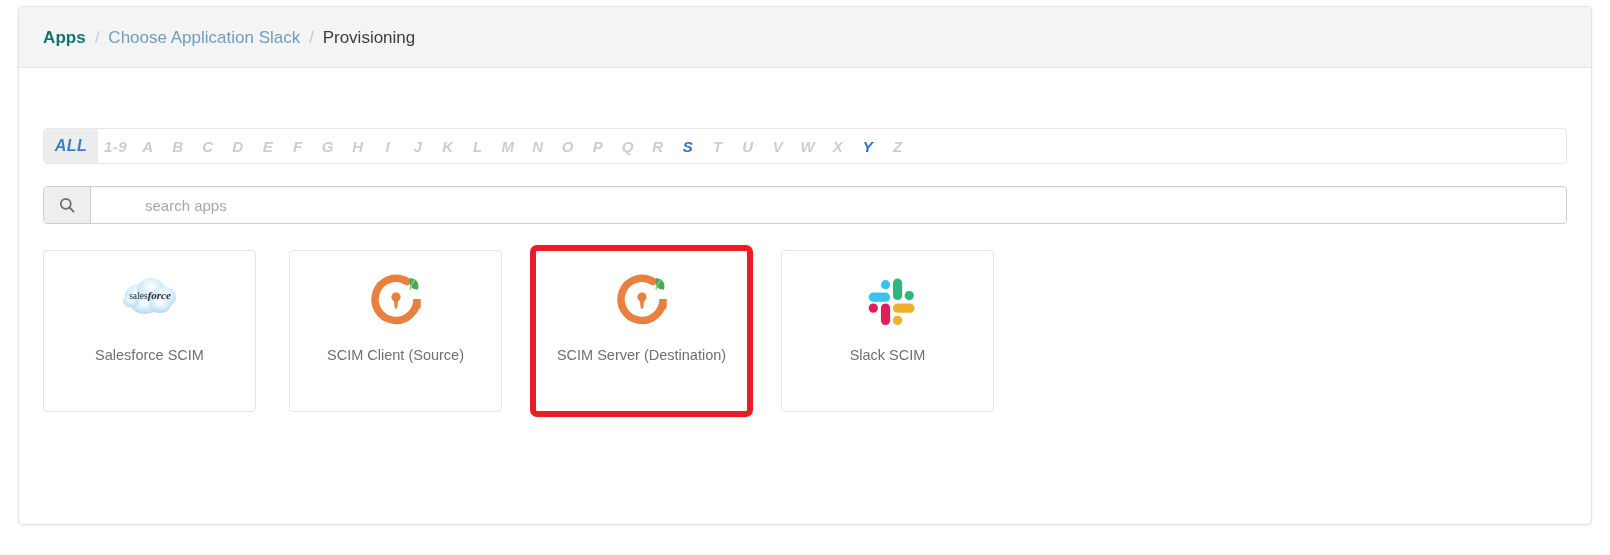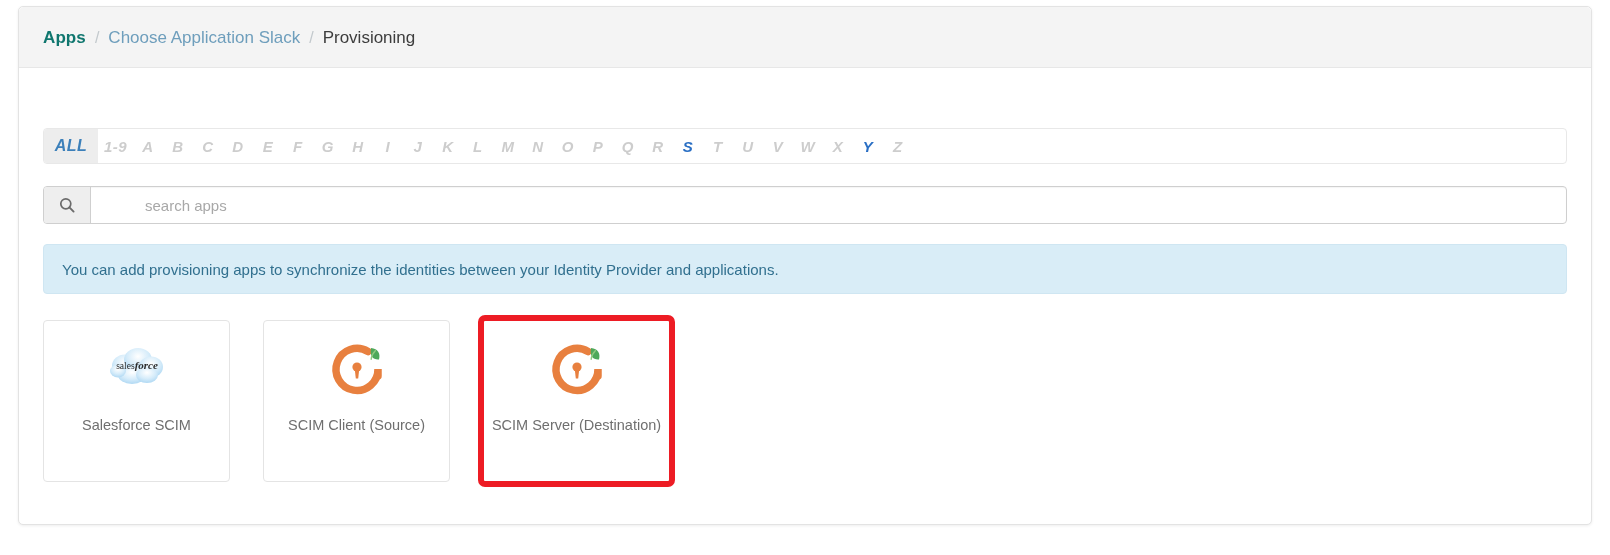--- a/index.html
+++ b/index.html
@@ -150,21 +150,21 @@
   }
 
   
   .card-grid {
     margin-top: 26px;
     display: flex;
     gap: 33px;
   }
   .card-slot { position: relative; }
   .app-card {
-    width: 187px;
+    width: 213px;
     height: 162px;
     border: 1px solid #e4e4e4;
     border-radius: 4px;
     background: #ffffff;
     display: flex;
     flex-direction: column;
     align-items: center;
     cursor: pointer;
   }
   .app-card .logo {
@@ -238,23 +238,20 @@
       <div class="search-row">
         <div class="search-addon">
           <svg width="16" height="16" viewBox="0 0 16 16">
             <circle cx="6.8" cy="6.8" r="5" fill="none" stroke="#6b6b6b" stroke-width="1.7"></circle>
             <line x1="10.4" y1="10.4" x2="14.6" y2="14.6" stroke="#6b6b6b" stroke-width="1.9" stroke-linecap="round"></line>
           </svg>
         </div>
         <input class="search-input" type="text" placeholder="search apps" style="">
       </div>
 
-      <div class="info-banner">
-        <span>You can add provisioning apps to synchronize the identities between your Identity Provider and applications.</span>
-      </div>
 
       <div class="card-grid">
 
         <div class="card-slot">
           <div class="app-card">
             <div class="logo">
               <svg width="64" height="46" viewBox="0 0 64 46">
                 <defs>
                   <radialGradient id="sfg" cx="50%" cy="35%" r="70%">
                     <stop offset="0%" stop-color="#ffffff"></stop>
@@ -300,17 +297,38 @@
                 <circle cx="29" cy="27" r="4.6" fill="#e8803f"></circle>
                 <path d="M26.9 30.5 L31.1 30.5 L30.2 38.5 L27.8 38.5 Z" fill="#e8803f"></path>
                 <path d="M43 8 C50 9 52.5 13 51 19.5 C45 20 41.5 16 43 8 Z" fill="#4ea85a"></path>
                 <path d="M47.5 10.5 C44.5 13.5 43.5 16 43.2 19.2" stroke="#8ec97e" stroke-width="1.4" fill="none" stroke-linecap="round"></path>
               </svg>
             </div>
             <div class="app-label">SCIM Server (Destination)</div>
           </div>
         </div>
 
+        <div class="card-slot">
+          <div class="app-card">
+            <div class="logo">
+              <svg width="58" height="58" viewBox="0 0 54 54">
+
+                <rect x="9" y="21" width="20" height="8.6" rx="4.3" fill="#36c5f0"></rect>
+                <rect x="20.4" y="9.4" width="8.6" height="8.6" rx="4.3" fill="#36c5f0"></rect>
+
+                <rect x="31.6" y="8" width="8.6" height="20" rx="4.3" fill="#2eb67d"></rect>
+                <rect x="42.5" y="19.5" width="8.6" height="8.6" rx="4.3" fill="#2eb67d"></rect>
+
+                <rect x="20.4" y="31.2" width="8.6" height="20" rx="4.3" fill="#e01e5a"></rect>
+                <rect x="9" y="31.2" width="8.6" height="8.6" rx="4.3" fill="#e01e5a"></rect>
+
+                <rect x="31.6" y="31.2" width="20" height="8.6" rx="4.3" fill="#ecb22e"></rect>
+                <rect x="31.6" y="42.6" width="8.6" height="8.6" rx="4.3" fill="#ecb22e"></rect>
+              </svg>
+            </div>
+            <div class="app-label">Slack SCIM</div>
+          </div>
+        </div>
 
       </div>
     </div>
   </div>
 </div>
 
 </body></html>

